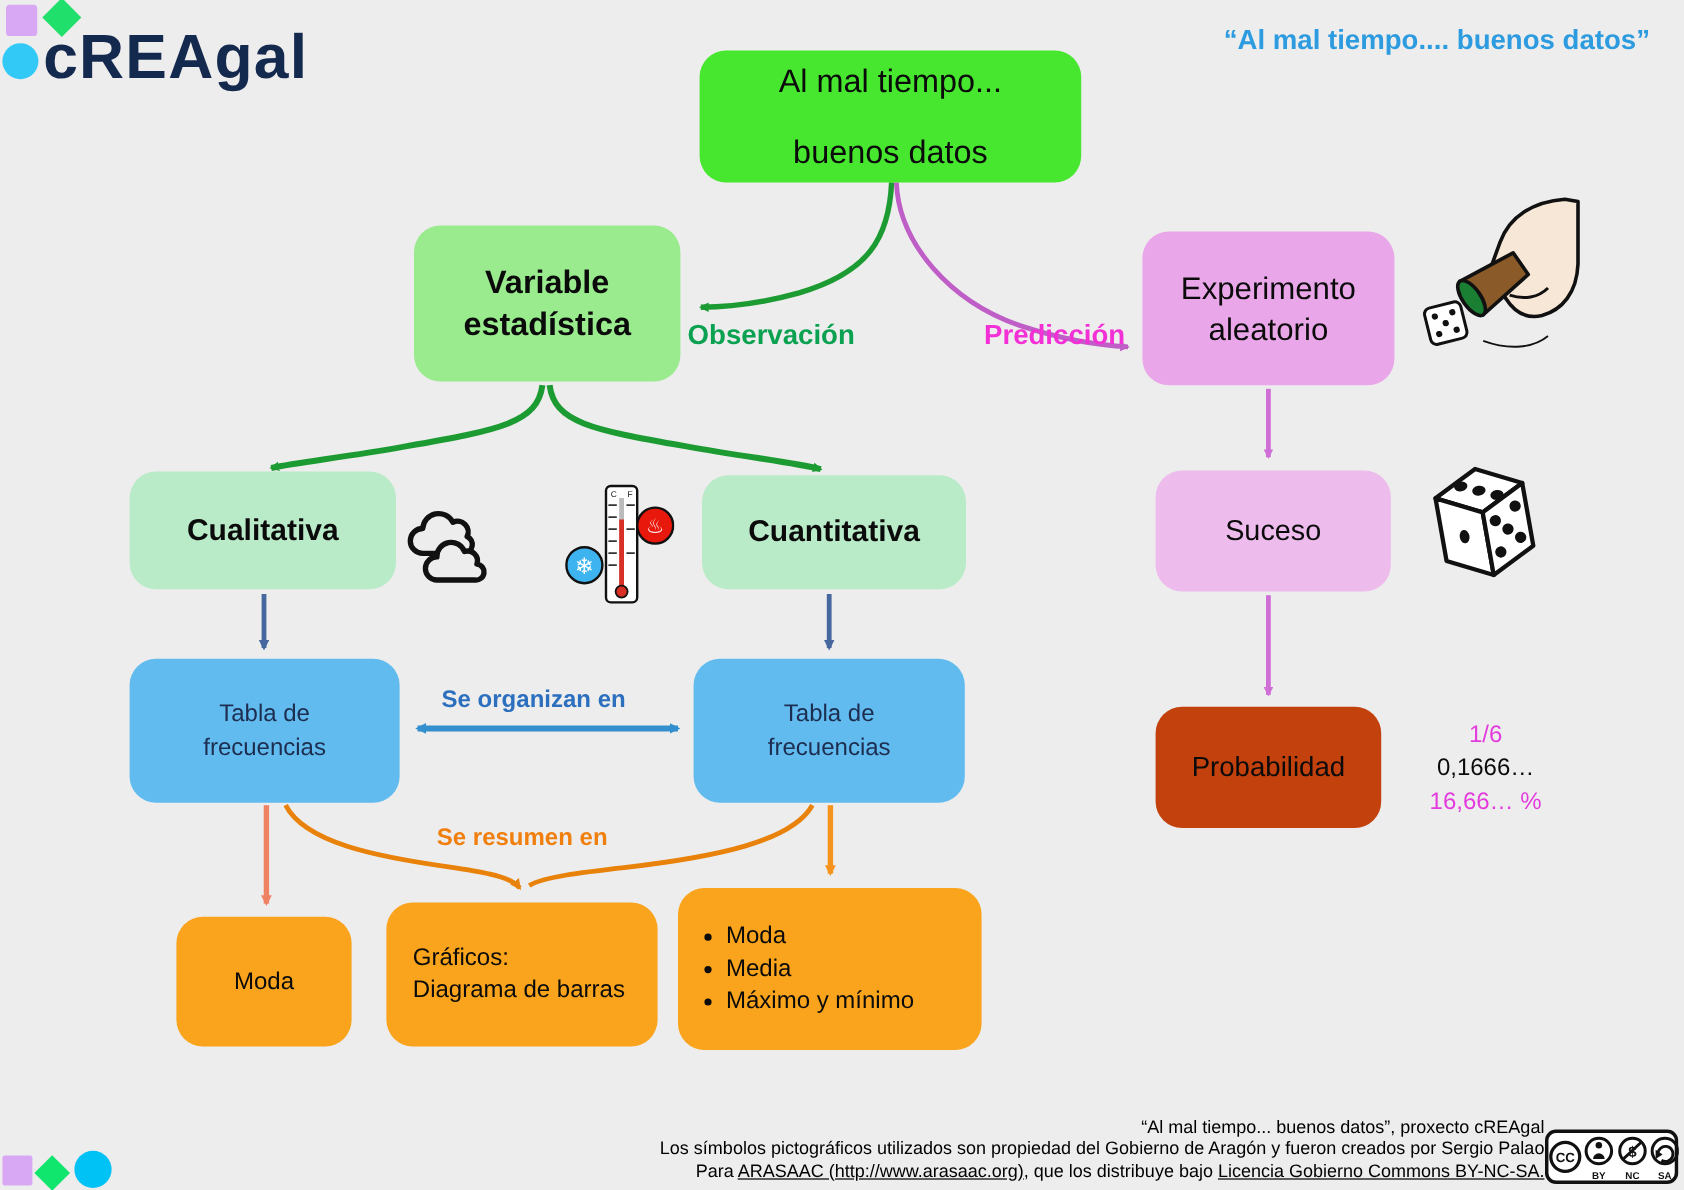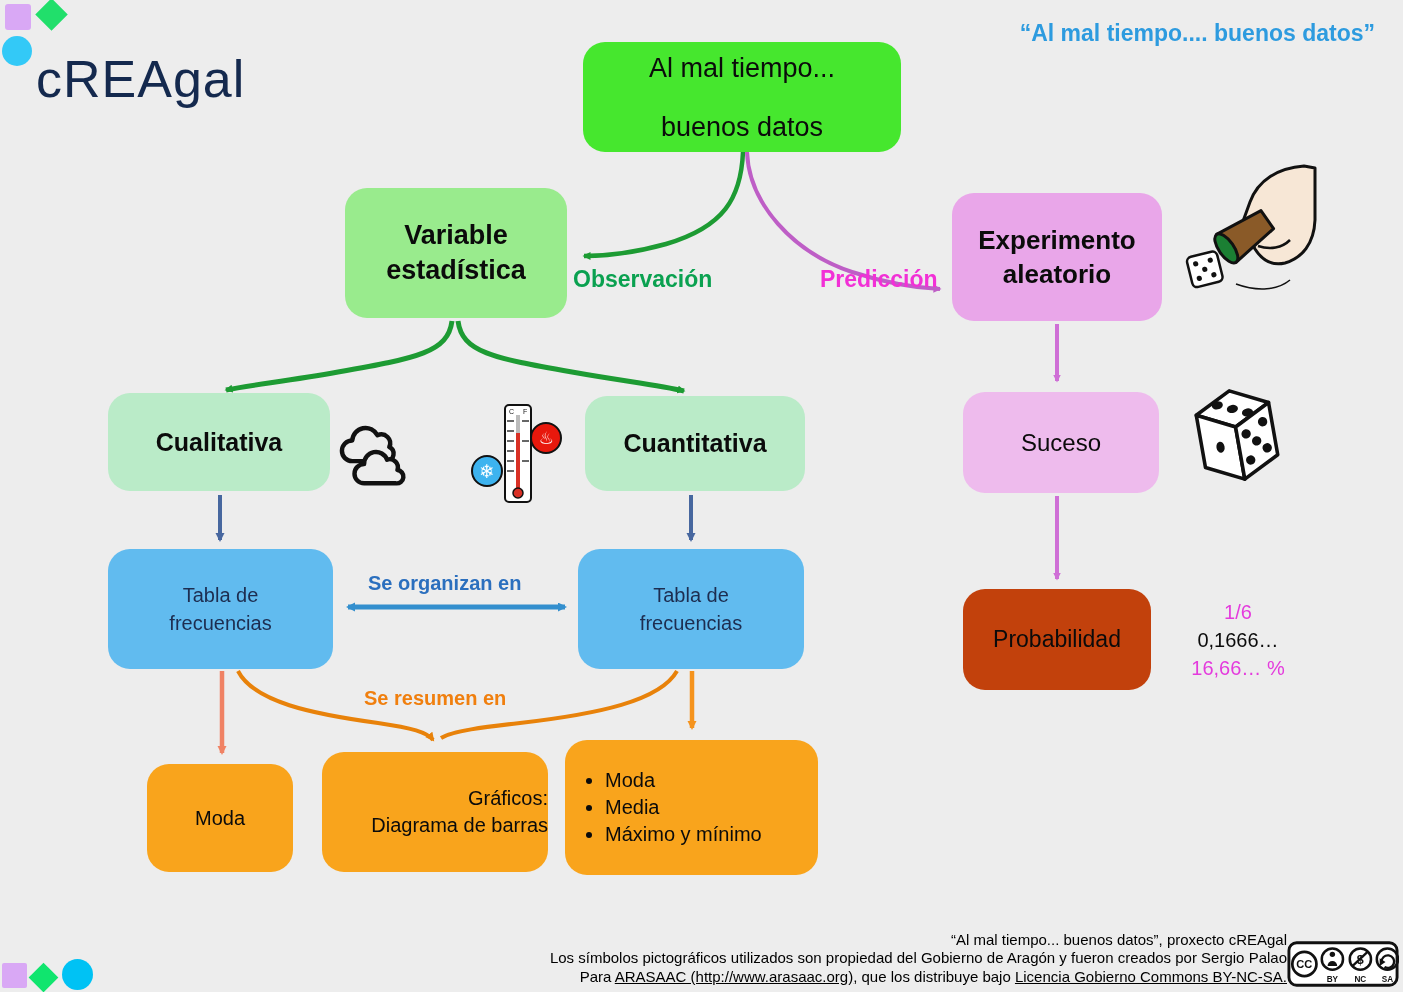--- a/index.html
+++ b/index.html
@@ -6,51 +6,51 @@
   html,body { width:1403px; height:992px; }
   body { font-family:"Liberation Sans", sans-serif; background:#ededed; position:relative; overflow:hidden; }
   #stage { position:absolute; inset:0; width:1403px; height:992px; }
 
   svg.arrows { position:absolute; left:0; top:0; pointer-events:none; }
 
   .box { position:absolute; border-radius:22px; display:flex; flex-direction:column;
          align-items:center; justify-content:center; text-align:center; color:#0b0b0b; }
   .b-root   { left:583px; top:42px;  width:318px; height:110px; background:#46e72e; font-size:27px; font-weight:500; line-height:34px;gap:25px;}
   .b-var    { left:345px; top:188px; width:222px; height:130px; background:#99eb8d; font-size:27px; font-weight:700; line-height:35px;}
-  .b-exp    { left:952px; top:193px; width:210px; height:128px; background:#e9a6e9; font-size:26px; font-weight:700; line-height:34px;}
+  .b-exp    { left:952px; top:193px; width:210px; height:128px; background:#e9a6e9; font-size:26px; font-weight:400; line-height:34px;}
   .b-cual   { left:108px; top:393px; width:222px; height:98px;  background:#baebc8; font-size:25px; font-weight:700;}
   .b-cuan   { left:585px; top:396px; width:220px; height:95px;  background:#baebc8; font-size:25px; font-weight:700;}
   .b-suc    { left:963px; top:392px; width:196px; height:101px; background:#eebbed; font-size:24px; font-weight:400;}
   .b-tab    { background:#61bbef; font-size:20px; font-weight:400; color:#1d2d50; line-height:28px;}
   .b-tabL   { left:108px; top:549px; width:225px; height:120px; }
   .b-tabR   { left:578px; top:549px; width:226px; height:120px; }
   .b-prob   { left:963px; top:589px; width:188px; height:101px; background:#c2410c; font-size:23px; font-weight:400;}
   .b-moda   { left:147px; top:764px; width:146px; height:108px; background:#f9a41c; font-size:20px;}
   .b-graf   { left:322px; top:752px; width:226px; height:120px; background:#f9a41c; font-size:20px;
-              align-items:flex-end; text-align:left; padding-left:22px; line-height:27px;}
+              align-items:flex-start; text-align:left; padding-left:22px; line-height:27px;}
   .b-list   { left:565px; top:740px; width:253px; height:135px; background:#f9a41c; font-size:20px;
               align-items:flex-start; text-align:left; padding-left:18px; font-weight:500;}
   .b-list ul { list-style:disc; margin-left:22px; line-height:27px; }
 
   .edge-label { position:absolute; font-weight:800; }
   .lbl-obs  { left:573px; top:266px; font-size:23px; color:#0aa150; }
   .lbl-pred { left:820px; top:266px; font-size:23px; color:#f230d6; }
   .lbl-org  { left:368px; top:572px; font-size:20px; color:#2b6fbe; }
   .lbl-res  { left:364px; top:687px; font-size:20px; color:#f07f0e; }
 
   .probvals { position:absolute; left:1178px; top:598px; width:120px; text-align:center;
               font-size:20px; line-height:28px; font-weight:500;}
   .pv-mag { color:#e43bdd; }
   .pv-blk { color:#0b0b0b; }
 
   .logo { position:absolute; left:0; top:0; width:300px; height:92px; }
   .logo-square { position:absolute; left:5px; top:4px; width:26px; height:26px; border-radius:3px; background:#d9a8f5; }
   .logo-diamond { position:absolute; left:40px; top:3px; width:23px; height:23px; background:#21df6b; transform:rotate(45deg); }
   .logo-circle { position:absolute; left:2px; top:36px; width:30px; height:30px; border-radius:50%; background:#33c9f7; }
-  .logo-text { position:absolute; left:36px; top:18px; font-size:52px; font-weight:400; letter-spacing:1px; color:#14294e;margin-top:31px; }
+  .logo-text { position:absolute; left:36px; top:18px; font-size:52px; font-weight:700; letter-spacing:1px; color:#14294e; }
 
   .quote { position:absolute; right:28px; top:20px; font-size:23px; font-weight:700; color:#2d9bdf;margin-left:31px; }
 
   .footer { position:absolute; right:116px; bottom:6px; text-align:right;
             font-size:15px; line-height:18.5px; color:#000; }
   .footer a { color:#000; text-decoration:underline; cursor:pointer; }
 
   .corner-shapes { position:absolute; left:0; bottom:0; width:100px; height:36px; }
   .cs-square { position:absolute; left:2px; bottom:4px; width:25px; height:25px; border-radius:2px; background:#d9a8f5; }
   .cs-diamond { position:absolute; left:33px; bottom:4px; width:21px; height:21px; background:#10e56e; transform:rotate(45deg); }

